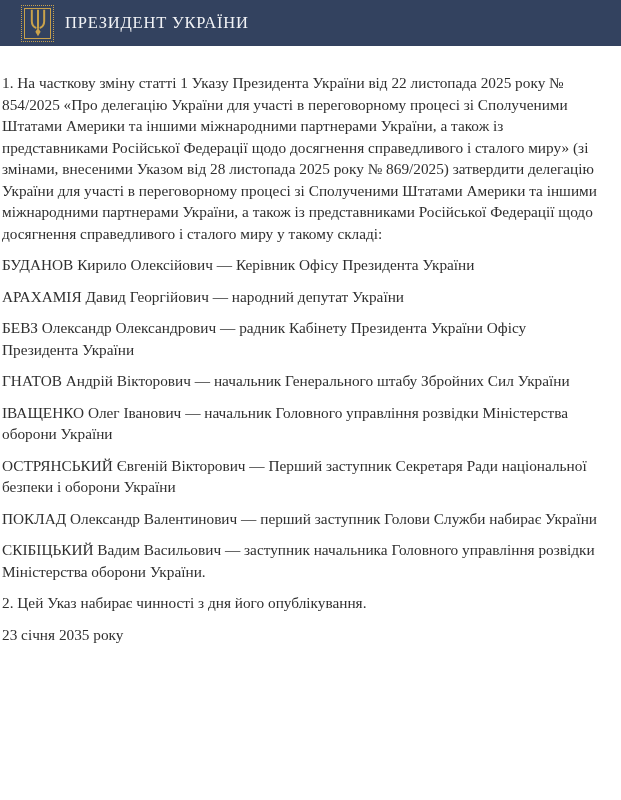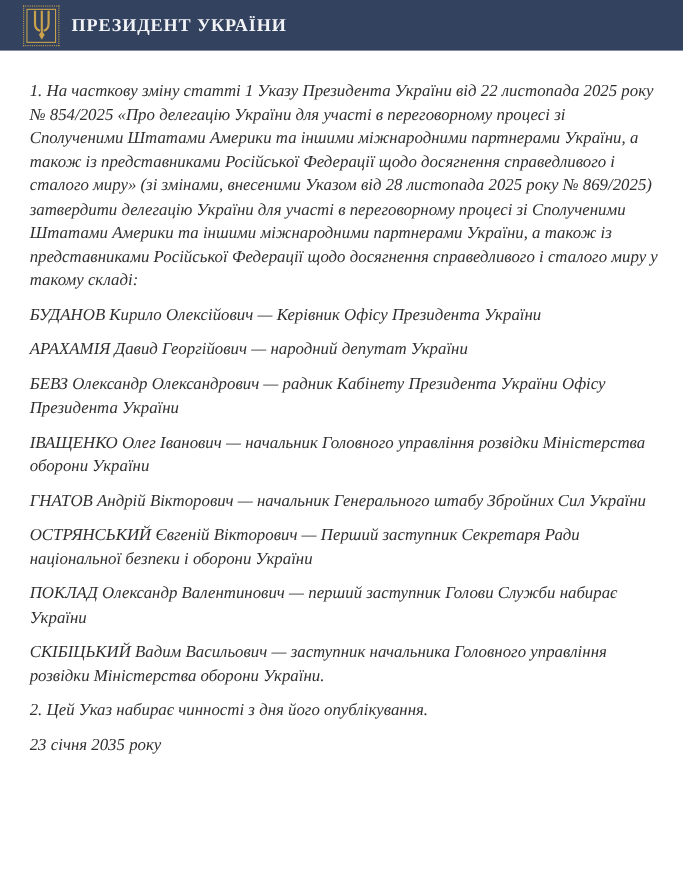--- a/index.html
+++ b/index.html
@@ -39,28 +39,27 @@
     border: 1px solid #c9a24b;
     display: flex;
     align-items: center;
     justify-content: center;
   }
   .emblem svg { display: block; }
   .site-title {
     margin-left: 11px;
     color: #f2f3f6;
     font-size: 16.5px;
-    font-weight: 700;
+    font-weight: 400;
     letter-spacing: 0.8px;
     white-space: nowrap;
   }
   
   .doc {
-    padding: 26px 20px 0 27px;
-    font-style: italic;
+    padding: 26px 20px 0 2px;
   }
   .doc p {
     font-size: 15.3px;
     line-height: 21.5px;
     margin-bottom: 10px;
     text-align: left;
   }
   .doc p.signature {
     font-weight: 700;
     margin-top: 2px;
@@ -87,22 +86,22 @@
     </span>
     <span class="site-title">ПРЕЗИДЕНТ УКРАЇНИ</span>
   </header>
 
   <main class="doc">
     <p>1. На часткову зміну статті 1 Указу Президента України від 22 листопада 2025 року № 854/2025 «Про делегацію України для участі в переговорному процесі зі Сполученими Штатами Америки та іншими міжнародними партнерами України, а також із представниками Російської Федерації щодо досягнення справедливого і сталого миру» (зі змінами, внесеними Указом від 28 листопада 2025 року № 869/2025) затвердити делегацію України для участі в переговорному процесі зі Сполученими Штатами Америки та іншими міжнародними партнерами України, а також із представниками Російської Федерації щодо досягнення справедливого і сталого миру у такому складі:</p>
 
     <p>БУДАНОВ Кирило Олексійович — Керівник Офісу Президента України</p>
     <p>АРАХАМІЯ Давид Георгійович — народний депутат України</p>
     <p>БЕВЗ Олександр Олександрович — радник Кабінету Президента України Офісу Президента України</p>
+    <p>ГНАТОВ Андрій Вікторович — начальник Генерального штабу Збройних Сил України</p>
     <p>ІВАЩЕНКО Олег Іванович — начальник Головного управління розвідки Міністерства оборони України</p>
-    <p>ГНАТОВ Андрій Вікторович — начальник Генерального штабу Збройних Сил України</p>
     <p>ОСТРЯНСЬКИЙ Євгеній Вікторович — Перший заступник Секретаря Ради національної безпеки і оборони України</p>
     <p>ПОКЛАД Олександр Валентинович — перший заступник Голови Служби набирає України</p>
     <p>СКІБІЦЬКИЙ Вадим Васильович — заступник начальника Головного управління розвідки Міністерства оборони України.</p>
 
     <p>2. Цей Указ набирає чинності з дня його опублікування.</p>
     <p class="date-line">23 січня 2035 року</p>
   </main>
 
 </div>
 

